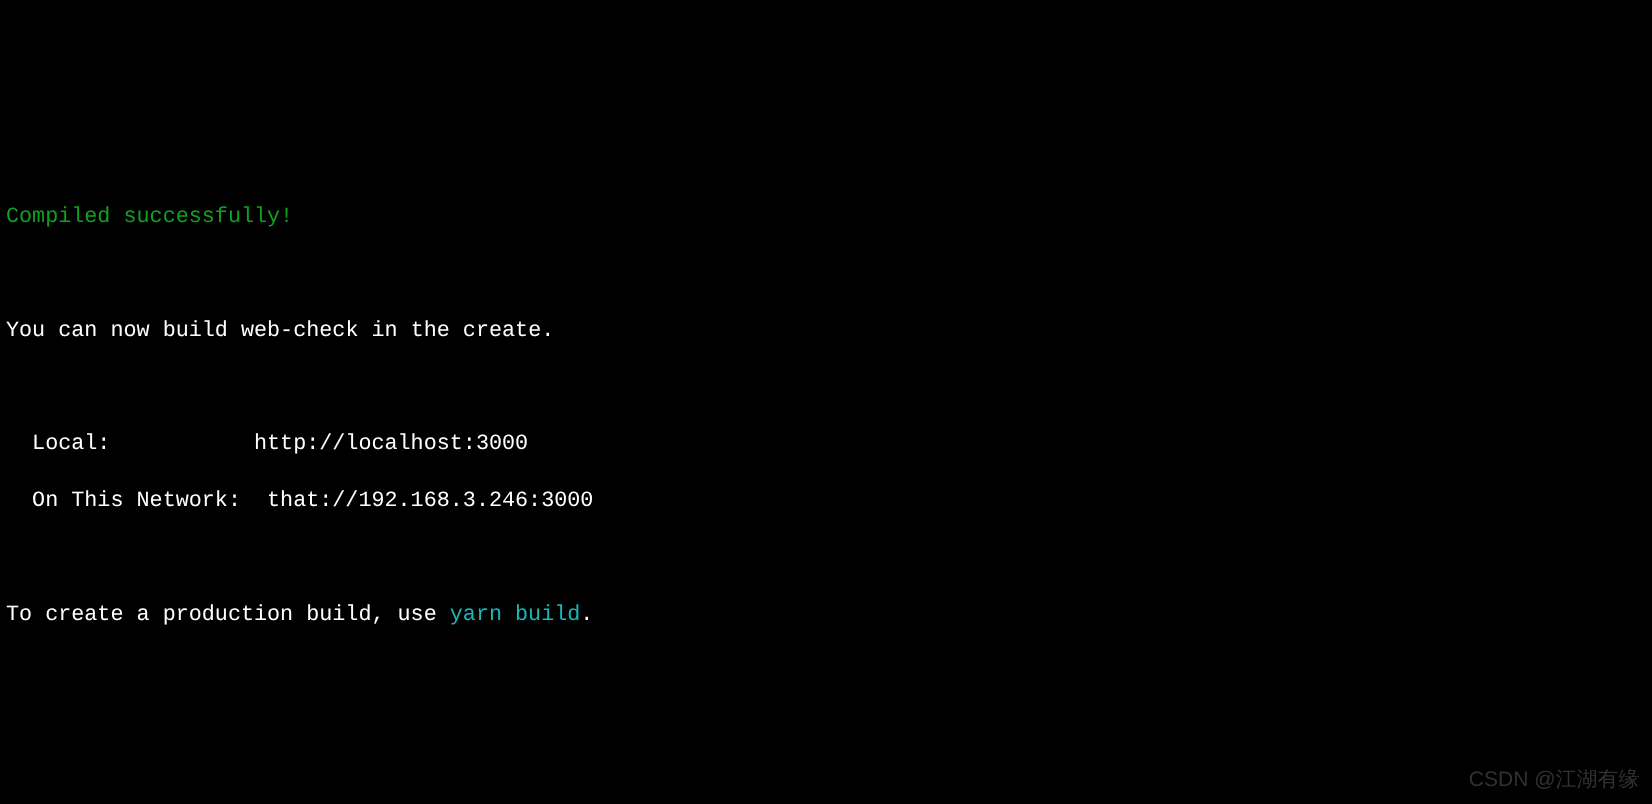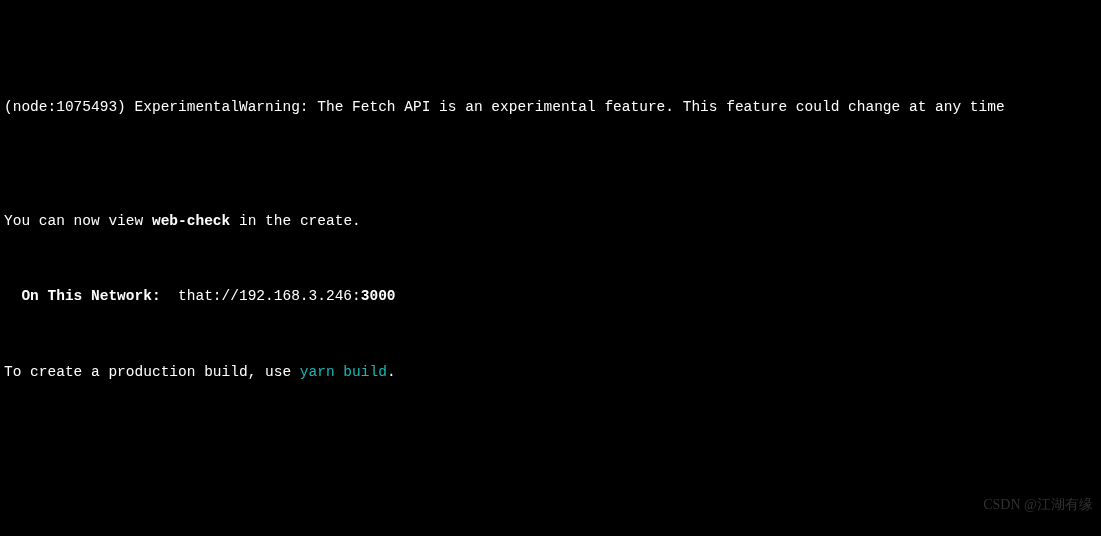--- a/index.html
+++ b/index.html
@@ -26,44 +26,45 @@
     .line {
       min-height: 19px;
     }
     .green {
       color: #10a020;
     }
     .cyan {
       color: #16b8b8;
     }
     .bold {
-      font-weight: bold;
+      font-weight: normal;
     }
     .watermark {
       position: absolute;
       right: 8px;
-      bottom: 22px;
+      bottom: 8px;
       color: #5a5a5a;
-      font-family: Liberation Serif, serif;
+      font-family: Liberation Sans, sans-serif;
       font-size: 14px;
       opacity: 0.55;
       white-space: nowrap;
     }
   </style>
 </head>
 <body>
 
 
 
 <div class="terminal">
-<div class="line"><span>(node:1075493) ExperimentalWarning: The Fetch API is an experimental feature. This feature could change at any time</span></div>
 <div class="line"> </div>
+<div class="line"><span class="green">Compiled successfully!</span></div>
 <div class="line"> </div>
-<div class="line"><span>You can now view </span><span class="bold">web-check</span><span> in the create.</span></div>
+<div class="line"><span>You can now build </span><span class="bold">web-check</span><span> in the create.</span></div>
 <div class="line"> </div>
+<div class="line"><span class="bold">  Local:           </span><span>http://localhost:</span><span class="bold">3000</span></div>
 <div class="line"><span class="bold">  On This Network:  </span><span>that://192.168.3.246:</span><span class="bold">3000</span></div>
 <div class="line"> </div>
 <div class="line"><span>To create a production build, use </span><span class="cyan">yarn build</span><span>.</span></div>
 <div class="line"> </div>
 
 
 
 </div>
 
 <div class="watermark">CSDN @江湖有缘</div>

